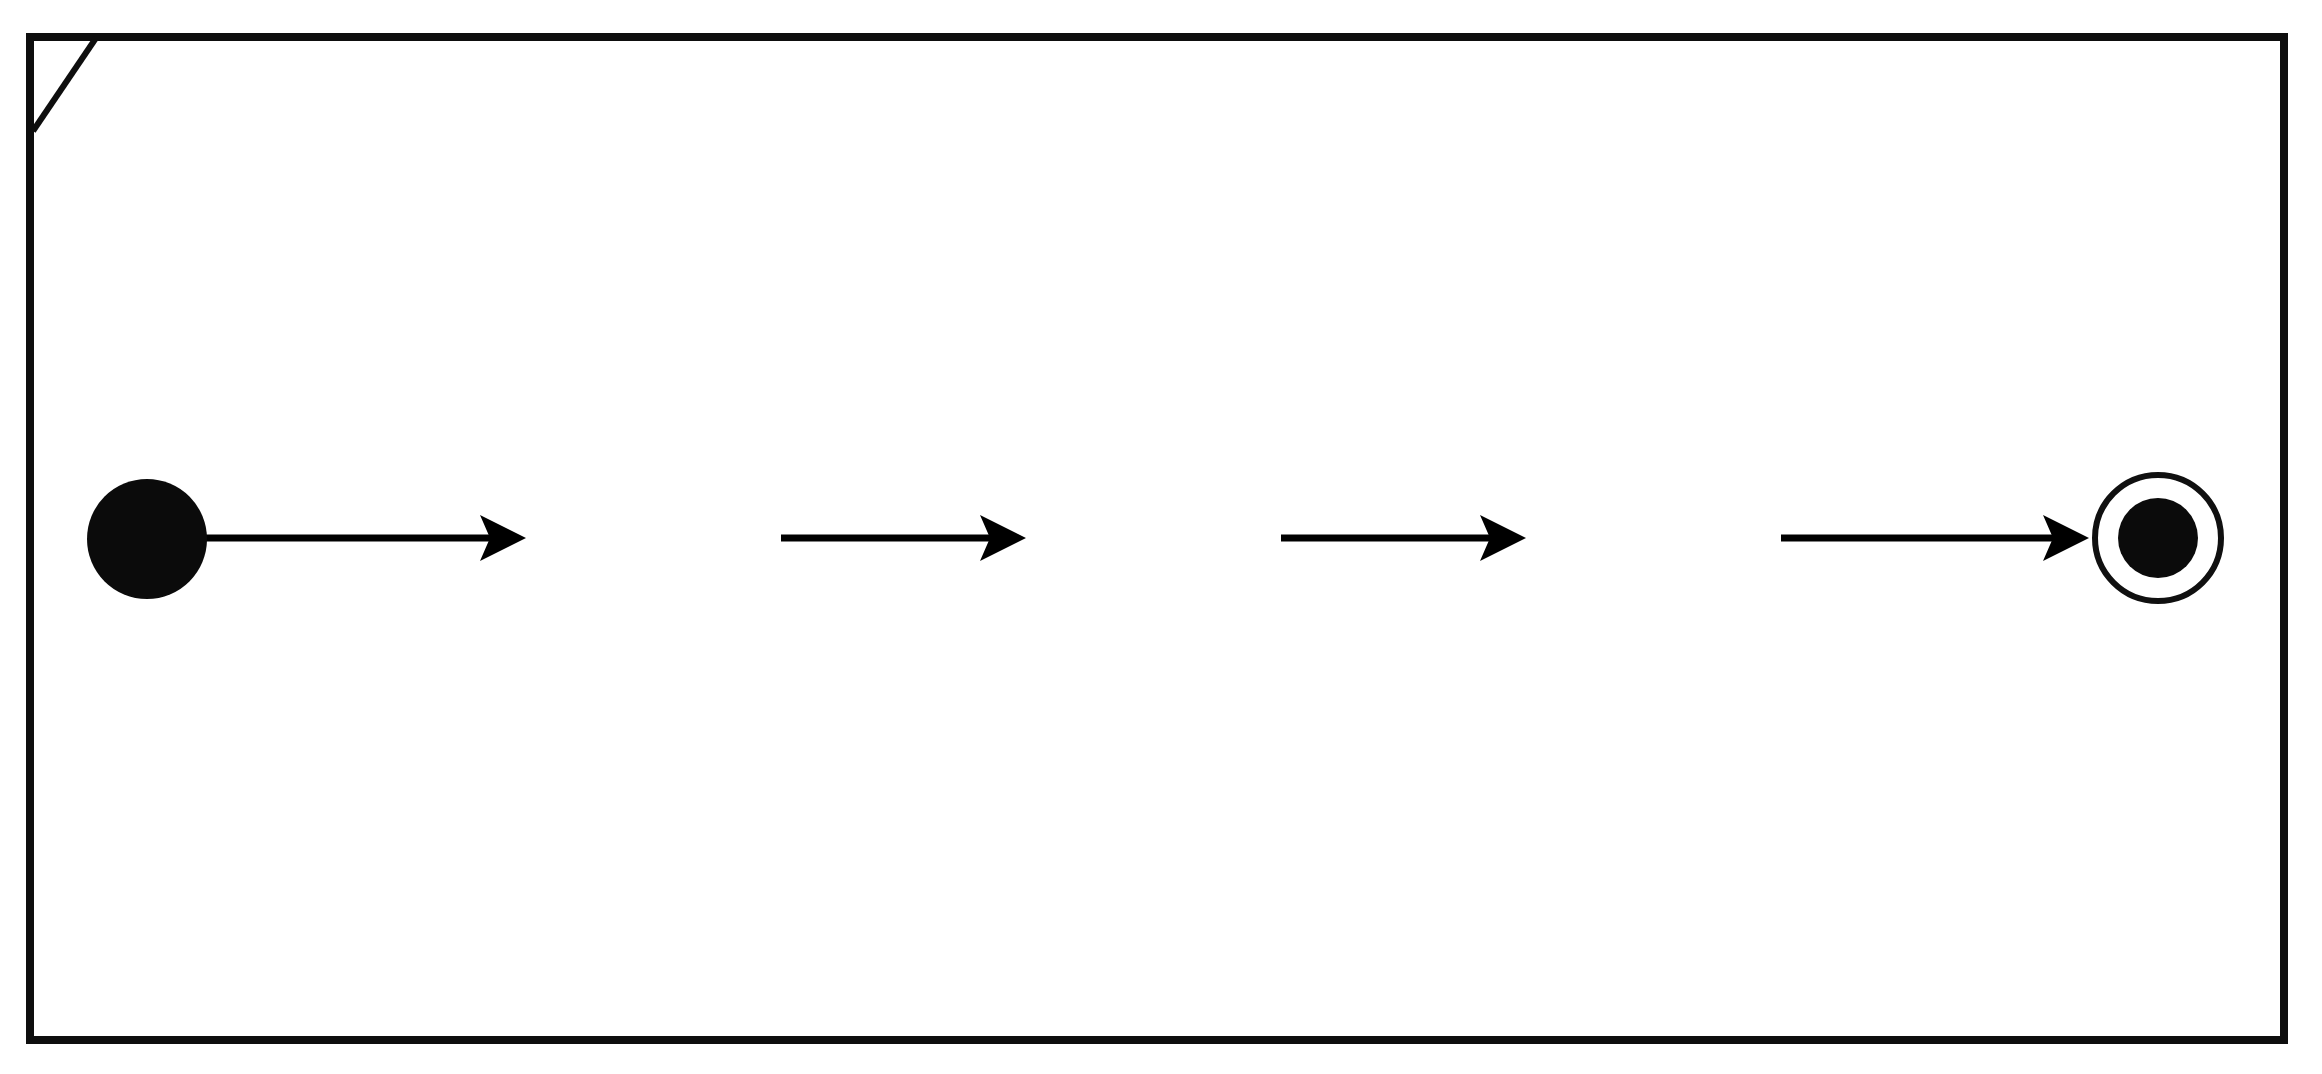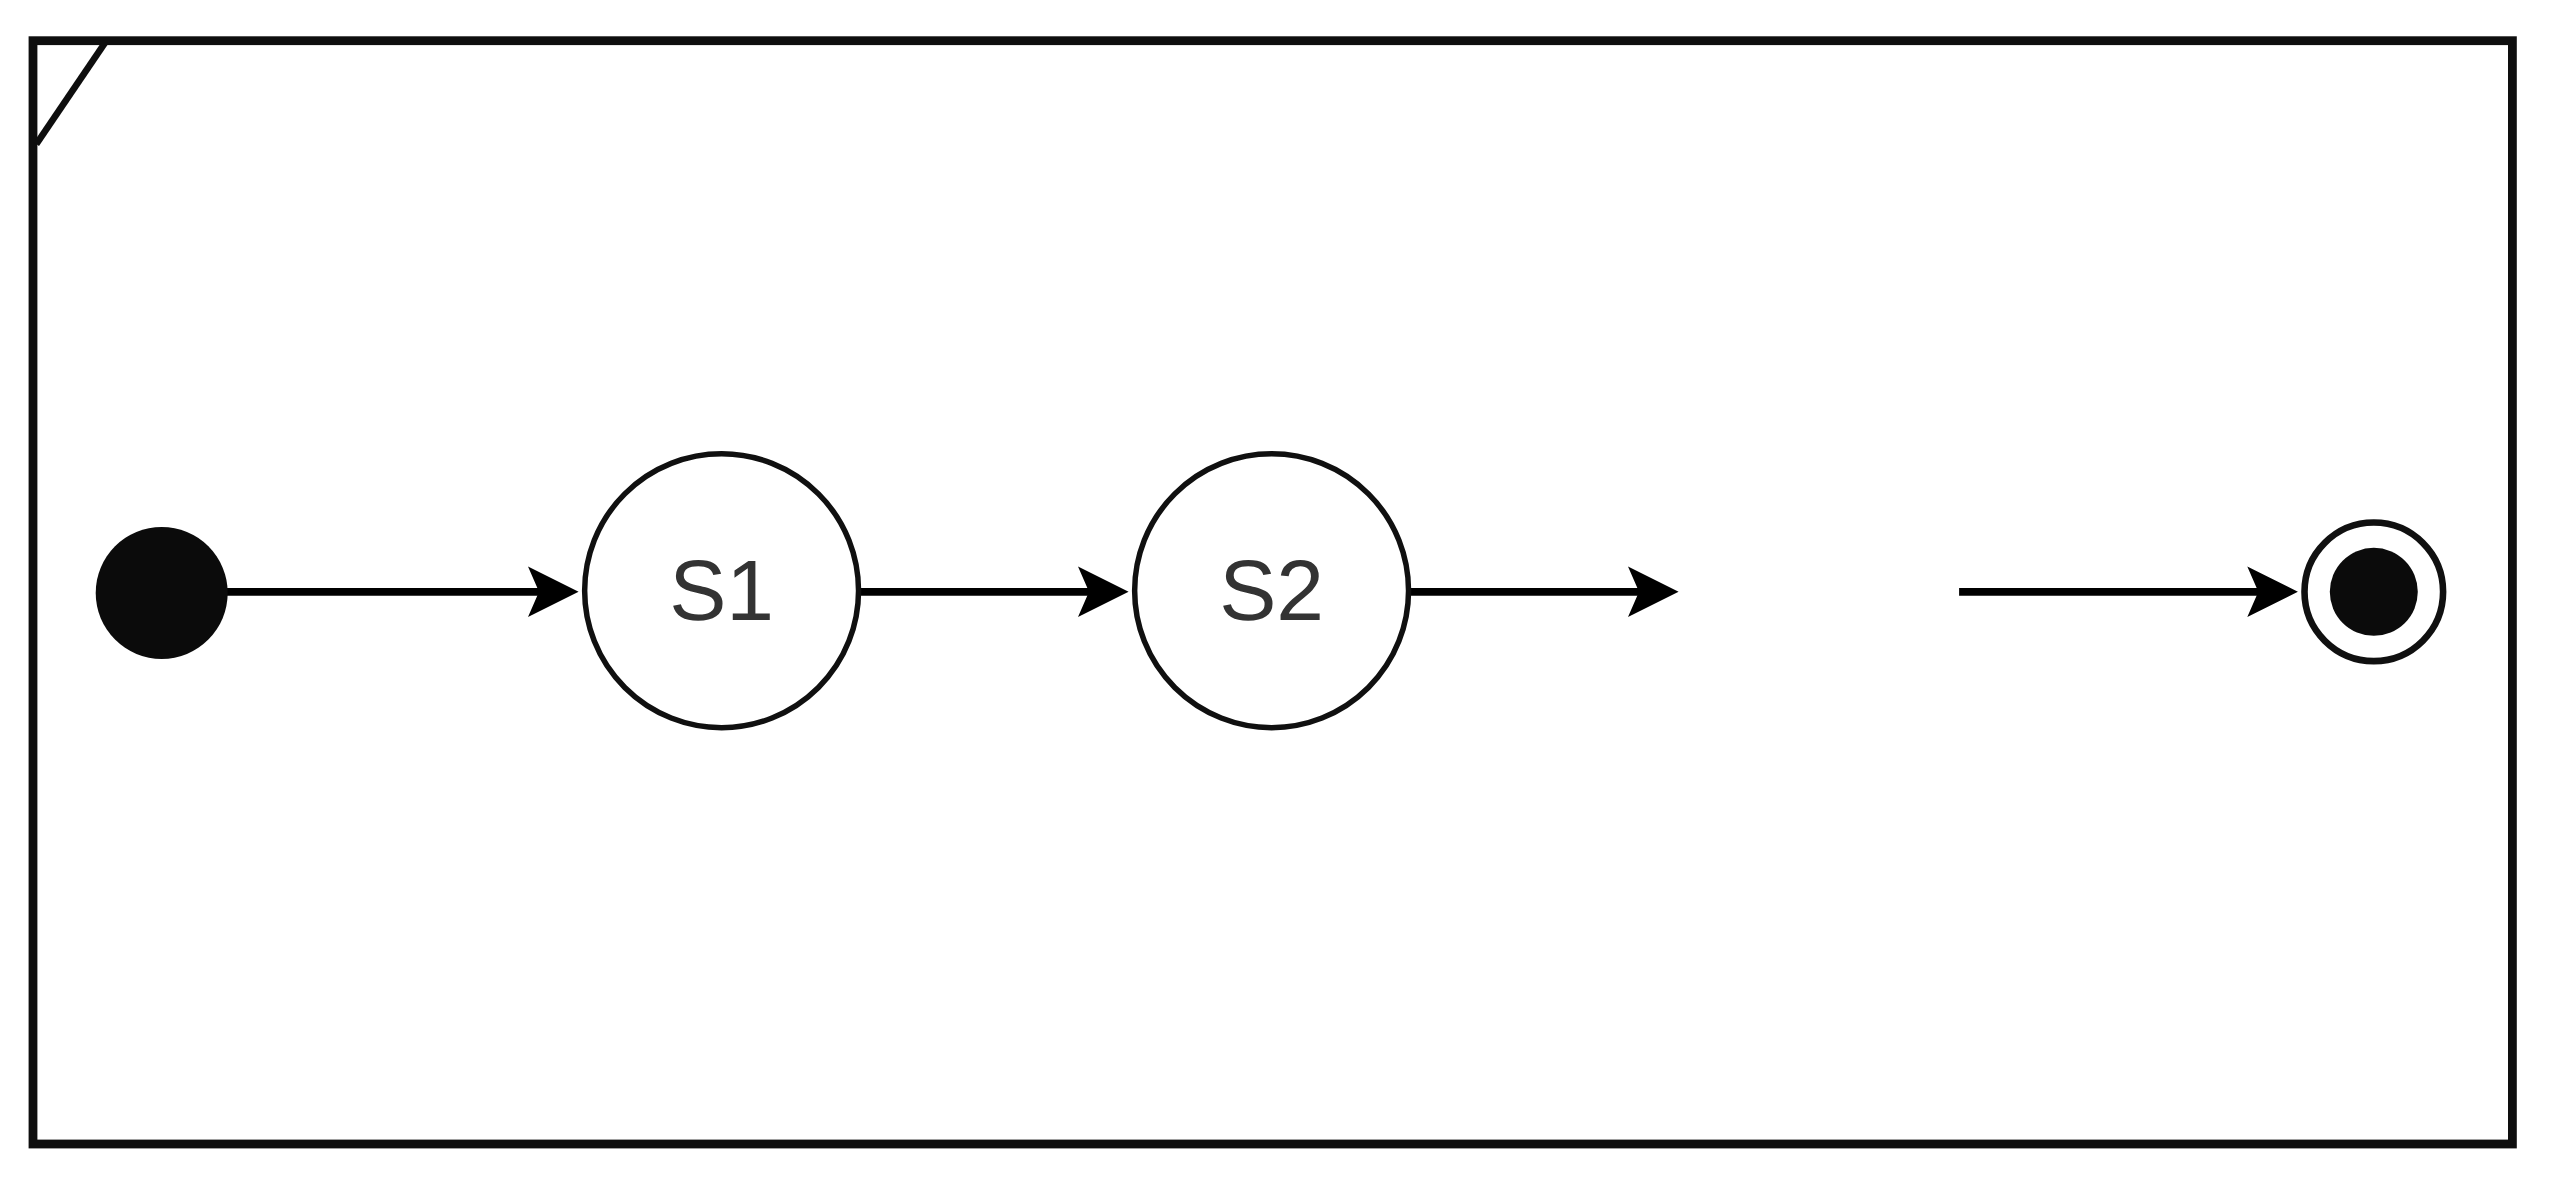--- a/index.html
+++ b/index.html
@@ -110,26 +110,20 @@
     </g>
 
     <g>
       <line x1="1781" y1="538" x2="2055" y2="538" stroke="#000000" stroke-width="7"></line>
       <polygon points="2089,538 2043,515 2053,538 2043,561" fill="#000000"></polygon>
     </g>
   </svg>
 
   <div class="initial-state"></div>
 
-  <div class="state state-s1">
-    <span class="state-label">S1</span>
-  </div>
 
-  <div class="state state-s2">
-    <span class="state-label">S2</span>
-  </div>
 
 
   <div class="final-state">
     <div class="final-state-inner"></div>
   </div>
 
 </div>
 
 </body></html>

